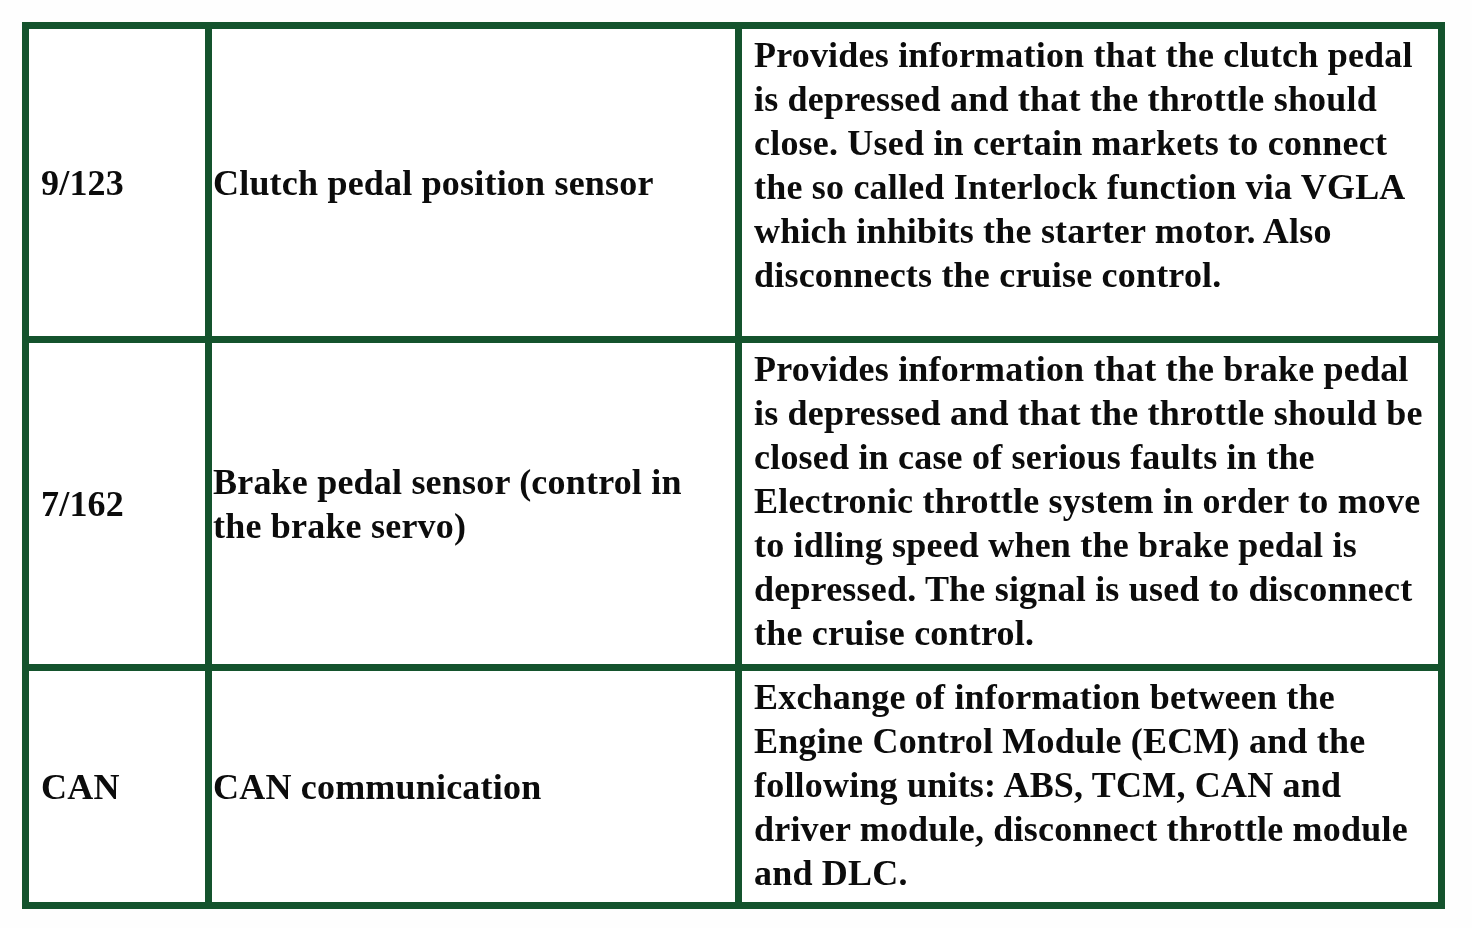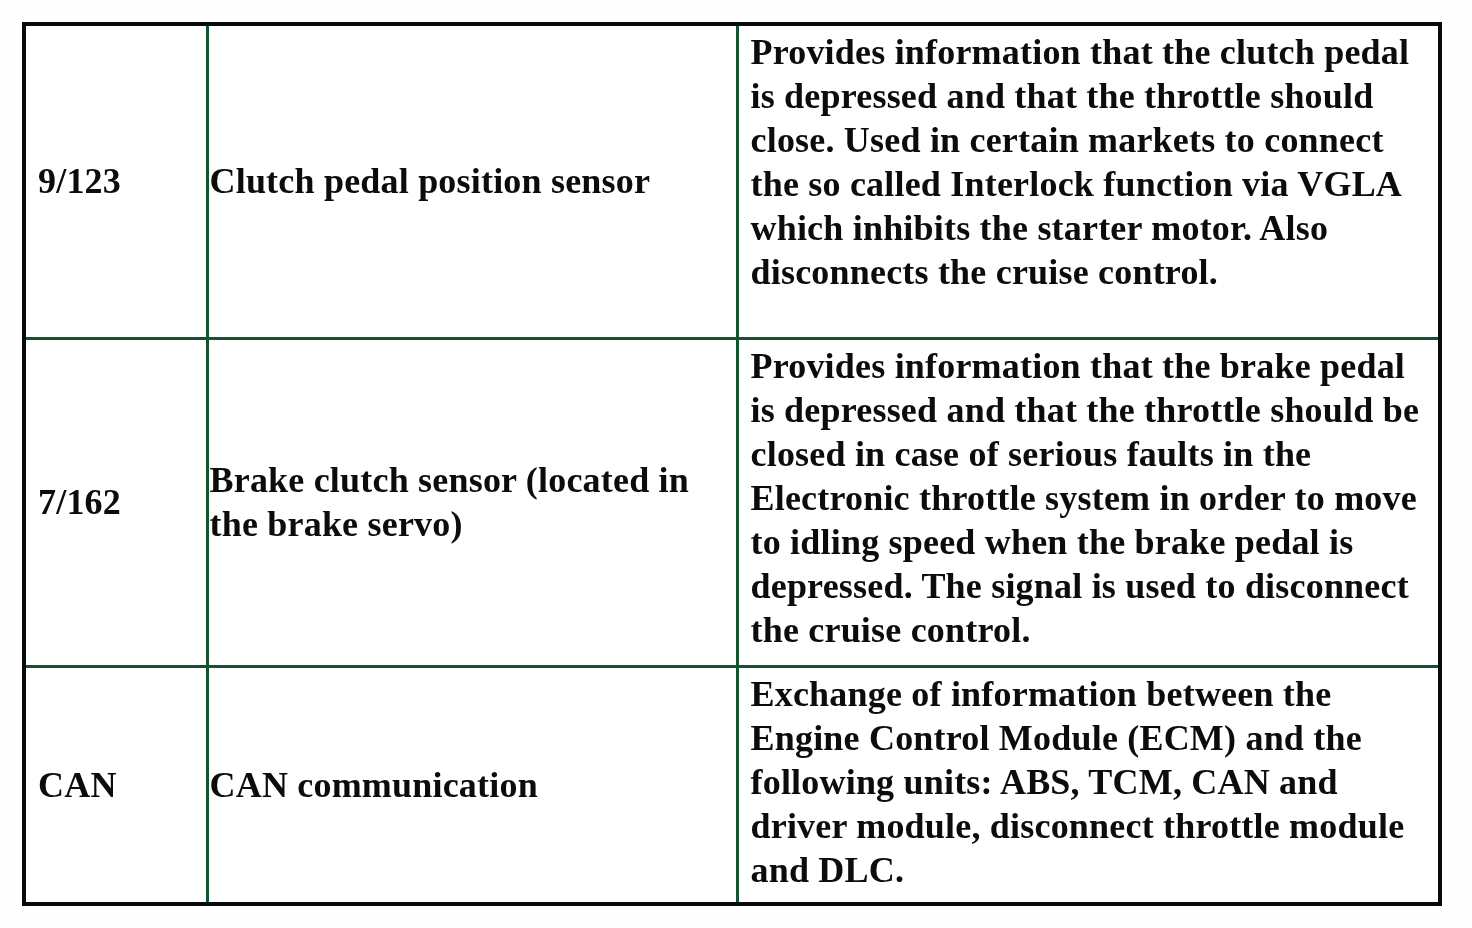--- a/index.html
+++ b/index.html
@@ -19,21 +19,21 @@
   table.scan-table {
     position: absolute;
     left: 22px;
     top: 22px;
     width: 1416px;
     border-collapse: collapse;
     table-layout: fixed;
     background: #ffffff;
   }
   table.scan-table td {
-    border: 3px solid #14532d;
+    border: 7px solid #14532d;
     color: #0c0c0c;
     font-weight: bold;
     font-size: 36px;
     line-height: 44px;
     letter-spacing: 0.2px;
     -webkit-font-smoothing: antialiased;
   }
   table.scan-table { border: 4px solid #0a0a0a; }
   col.c1 { width: 183px; }
   col.c2 { width: 530px; }
@@ -67,21 +67,21 @@
       <col class="c3">
     </colgroup>
     <tbody>
       <tr class="row-1">
         <td class="cell-id">9/123</td>
         <td class="cell-name">Clutch pedal position sensor</td>
         <td class="cell-desc">Provides information that the clutch pedal is depressed and that the throttle should close. Used in certain markets to connect the so called Interlock function via VGLA which inhibits the starter motor. Also disconnects the cruise control.</td>
       </tr>
       <tr class="row-2">
         <td class="cell-id">7/162</td>
-        <td class="cell-name">Brake clutch sensor (located in the brake servo)</td>
+        <td class="cell-name">Brake pedal sensor (control in the brake servo)</td>
         <td class="cell-desc">Provides information that the brake pedal is depressed and that the throttle should be closed in case of serious faults in the Electronic throttle system in order to move to idling speed when the brake pedal is depressed. The signal is used to disconnect the cruise control.</td>
       </tr>
       <tr class="row-3">
         <td class="cell-id">CAN</td>
         <td class="cell-name">CAN communication</td>
         <td class="cell-desc">Exchange of information between the Engine Control Module (ECM) and the following units: ABS, TCM, CAN and driver module, disconnect throttle module and DLC.</td>
       </tr>
     </tbody>
   </table>
 </div>

